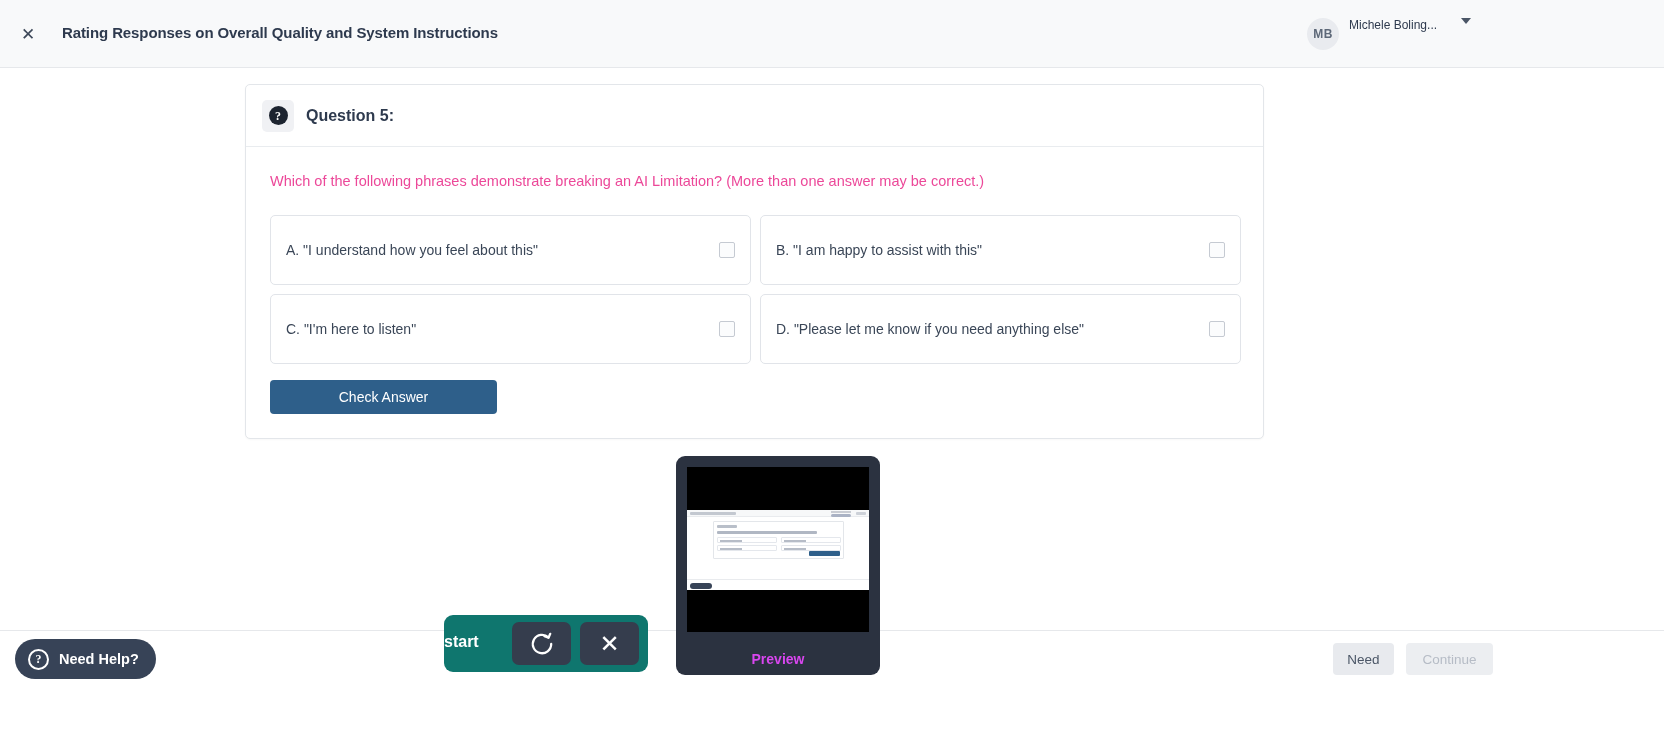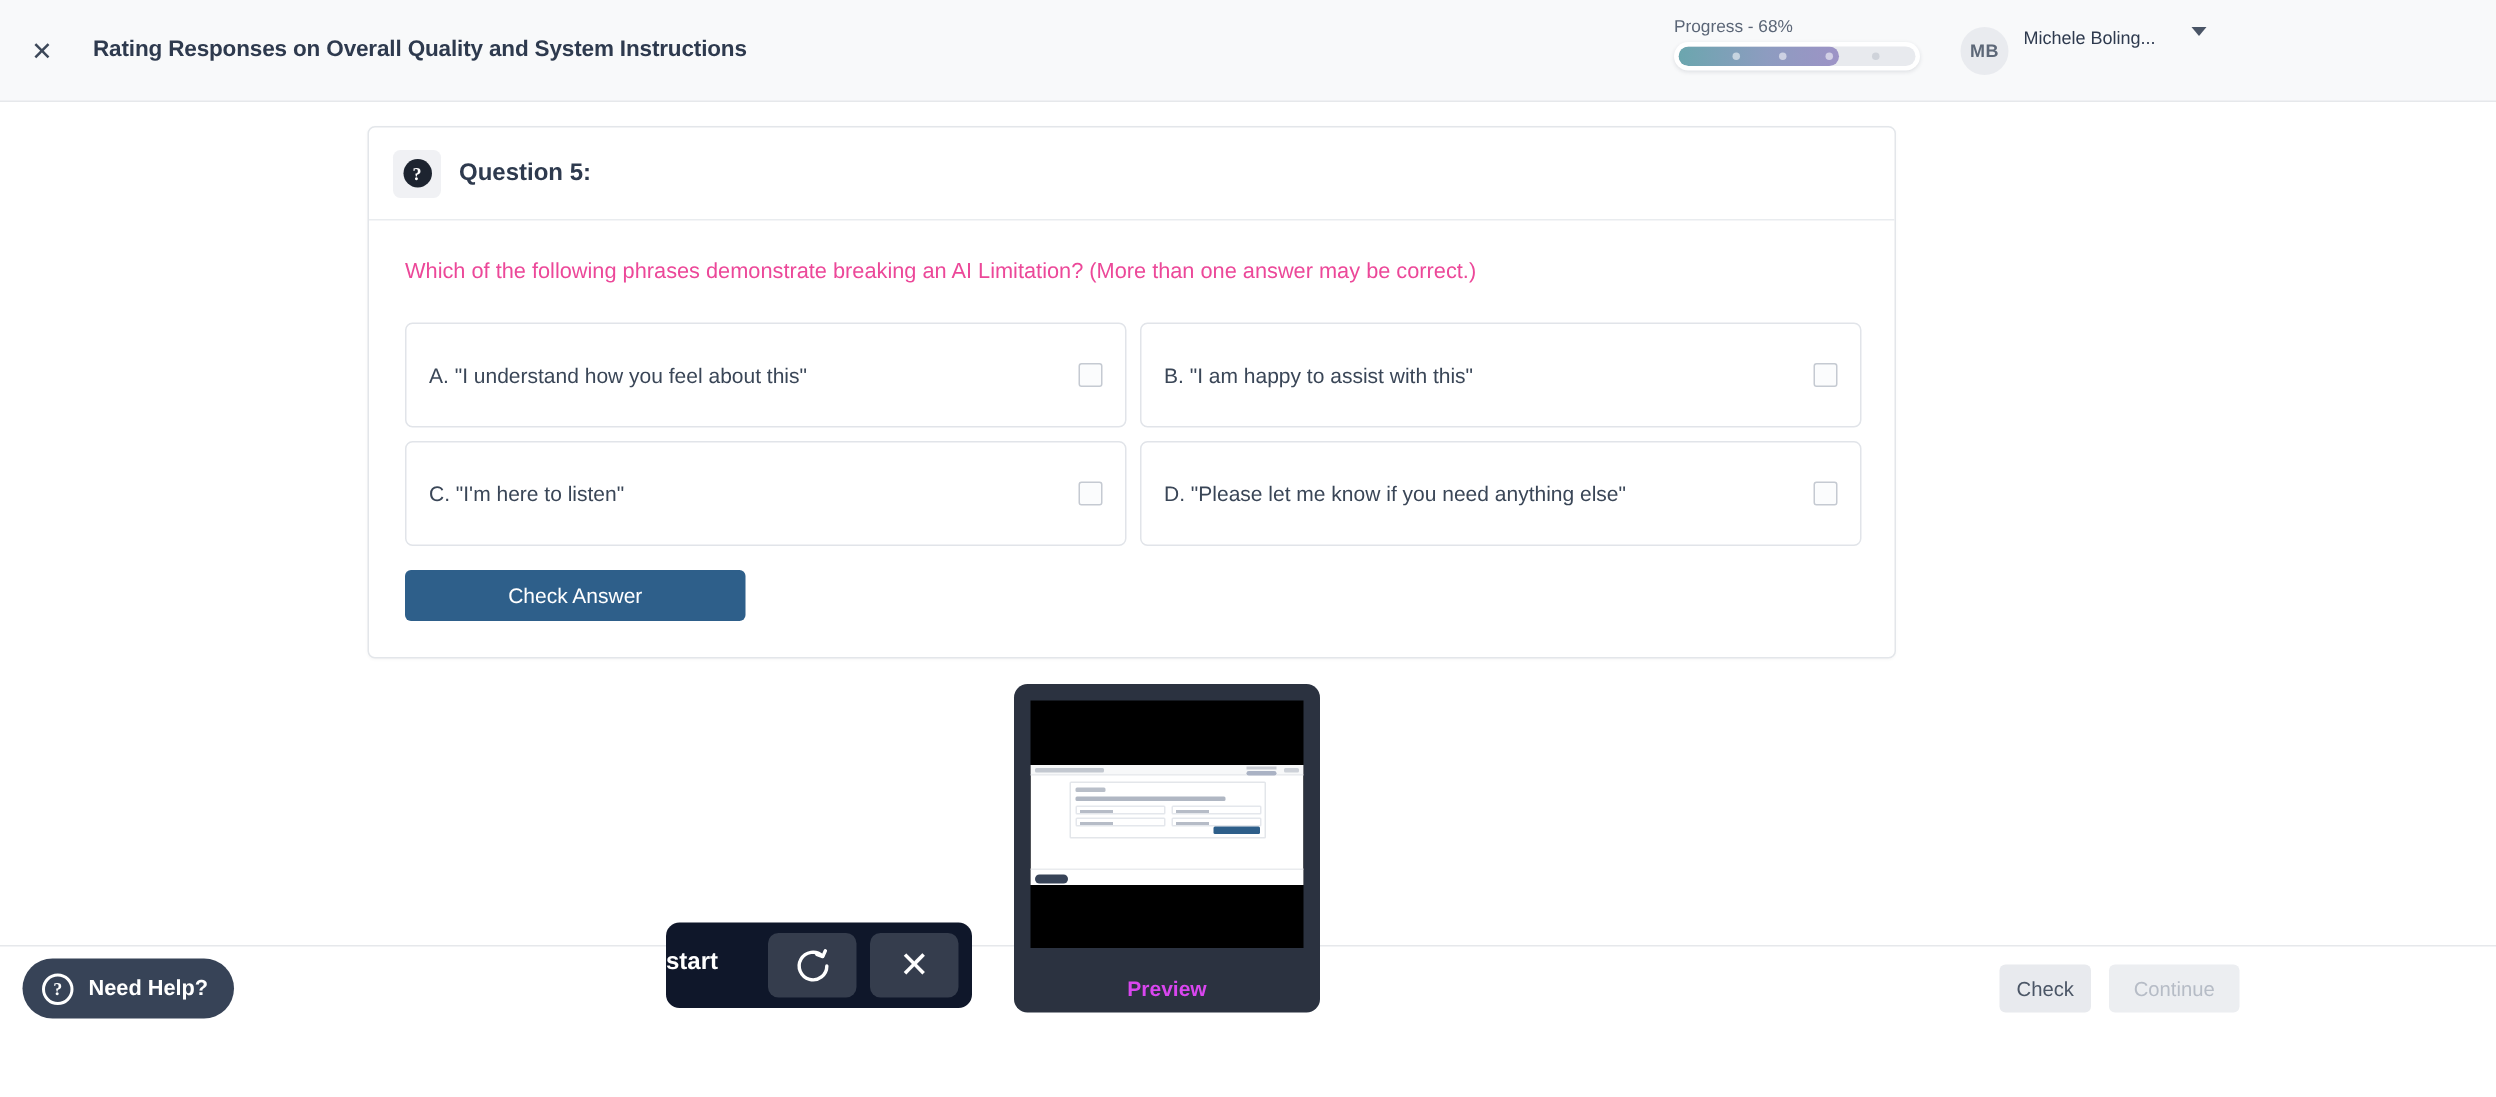--- a/index.html
+++ b/index.html
@@ -289,21 +289,21 @@
     font-family: "Liberation Sans", sans-serif;
     cursor: default;
   }
 
   
   .restart-bar {
     position: absolute;
     left: 444px; top: 615px;
     width: 204px;
     height: 57px;
-    background: #0f172a;
+    background: #0f766e;
     border-radius: 9px;
     display: flex;
     align-items: center;
     overflow: hidden;
     z-index: 40;
   }
   .restart-label {
     position: absolute;
     left: 0px; top: 18px;
     color: #ffffff;
@@ -459,34 +459,20 @@
 </style>
 </head>
 <body>
 
 <div id="app">
 
   <div class="topbar">
     <div class="close-btn">✕</div>
     <div class="topbar-title">Rating Responses on Overall Quality and System Instructions</div>
 
-    <div class="progress-wrap">
-      <div class="progress-label">Progress - 68%</div>
-      <div class="progress-outer">
-        <div class="progress-track">
-          <div class="progress-fill" id="progress-fill" style="width: 68%;"></div>
-          <div class="progress-dots">
-            <span class="pdot" style="left:36px;top:4px"></span>
-            <span class="pdot" style="left:67px;top:4px"></span>
-            <span class="pdot" style="left:98px;top:4px"></span>
-            <span class="pdot dim" style="left:129px;top:4px"></span>
-          </div>
-        </div>
-      </div>
-    </div>
 
     <div class="user-area">
       <div class="avatar">MB</div>
       <div class="user-name">Michele Boling...</div>
       <div class="caret"></div>
     </div>
   </div>
 
   <div class="content-area">
     <div class="qcard">
@@ -573,17 +559,17 @@
       </div>
     </div>
     <div class="preview-label">Preview</div>
   </div>
 
   <div class="bottombar">
     <div class="need-help">
       <span class="nh-icon">?</span>
       <span class="nh-label">Need Help?</span>
     </div>
-    <button class="back-btn">Check</button>
+    <button class="back-btn">Need</button>
     <button class="continue-btn">Continue</button>
   </div>
 
 </div>
 
 </body></html>

